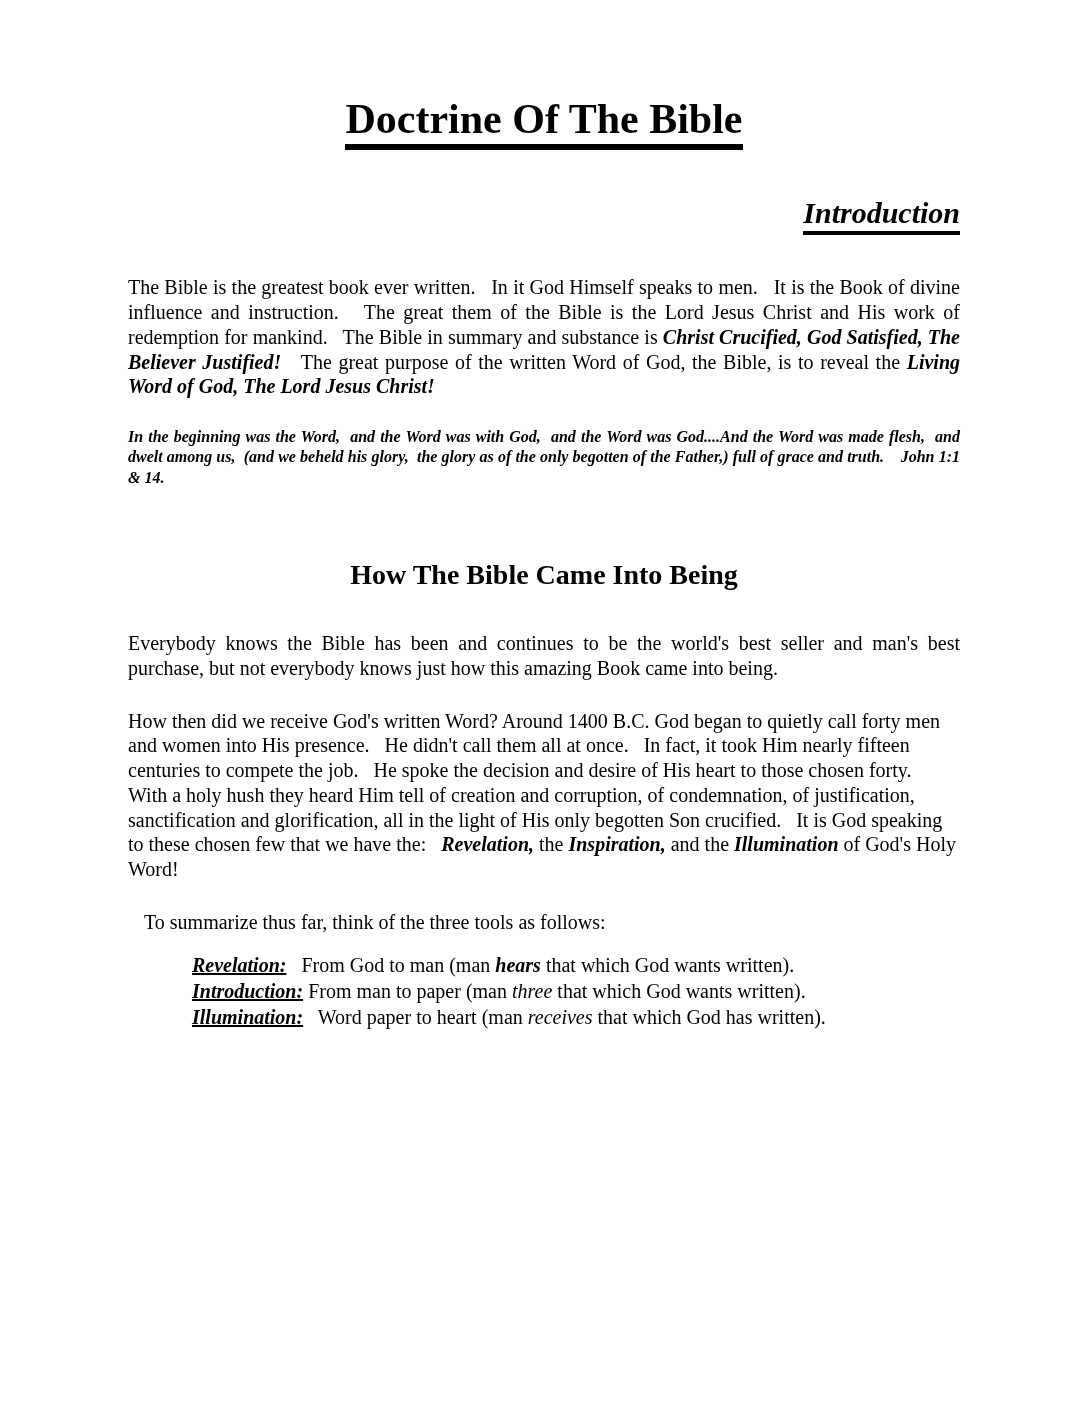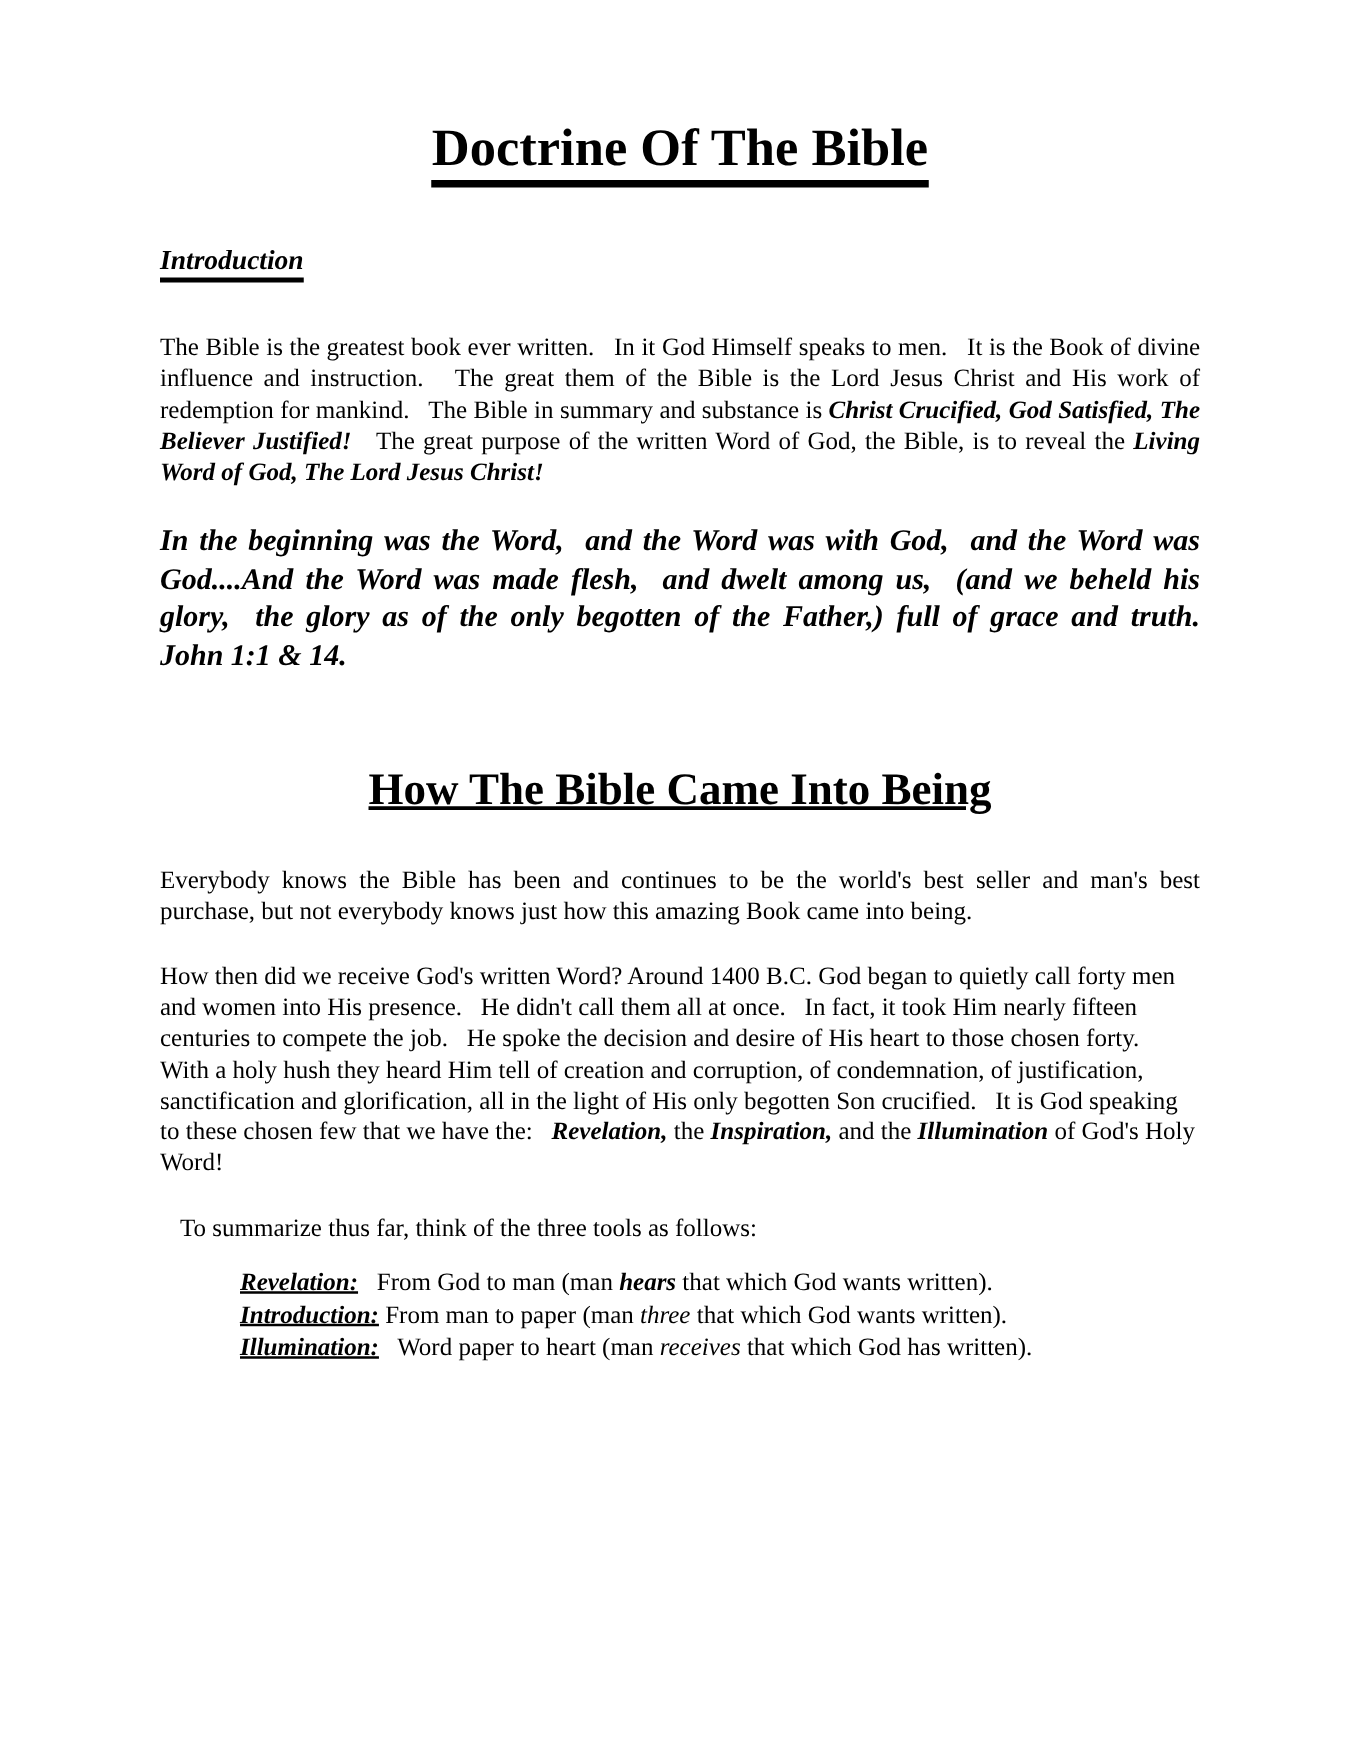--- a/index.html
+++ b/index.html
@@ -27,23 +27,23 @@
     font-size: 42px;
     font-weight: bold;
     line-height: 1.1;
   }
   .doc-title .u {
     display: inline-block;
     border-bottom: 6px solid #000;
     padding-bottom: 2px;
   }
   .intro-heading {
-    text-align: left;
+    text-align: right;
     margin: 0 0 40px 0;
-    font-size: 22px;
+    font-size: 30px;
     font-weight: bold;
     font-style: italic;
     line-height: 1.1;
   }
   .intro-heading .u {
     display: inline-block;
     border-bottom: 4px solid #000;
     padding-bottom: 2px;
   }
   .scripture {
@@ -56,35 +56,34 @@
     white-space: pre-wrap;
   }
   .par {
     font-size: 20px;
     line-height: 1.24;
     margin: 0 0 28px 0;
     white-space: pre-wrap;
   }
   .justify { text-align: justify; }
   .scripture-body {
-    font-size: 24px;
+    font-size: 16px;
     font-weight: bold;
     font-style: italic;
     line-height: 1.27;
     text-align: justify;
     margin: 0 0 28px 0;
     white-space: pre-wrap;
   }
   .section-heading {
     text-align: center;
-    font-size: 36px;
+    font-size: 28px;
     font-weight: bold;
     line-height: 1.1;
     margin: 72px 0 40px 0;
-    text-decoration: underline;
   }
   .summary-lead {
     font-size: 20px;
     line-height: 1.28;
     margin: 16px;
     white-space: pre-wrap;
   }
   .summary-list {
     margin: 0;
     padding-left: 64px;

